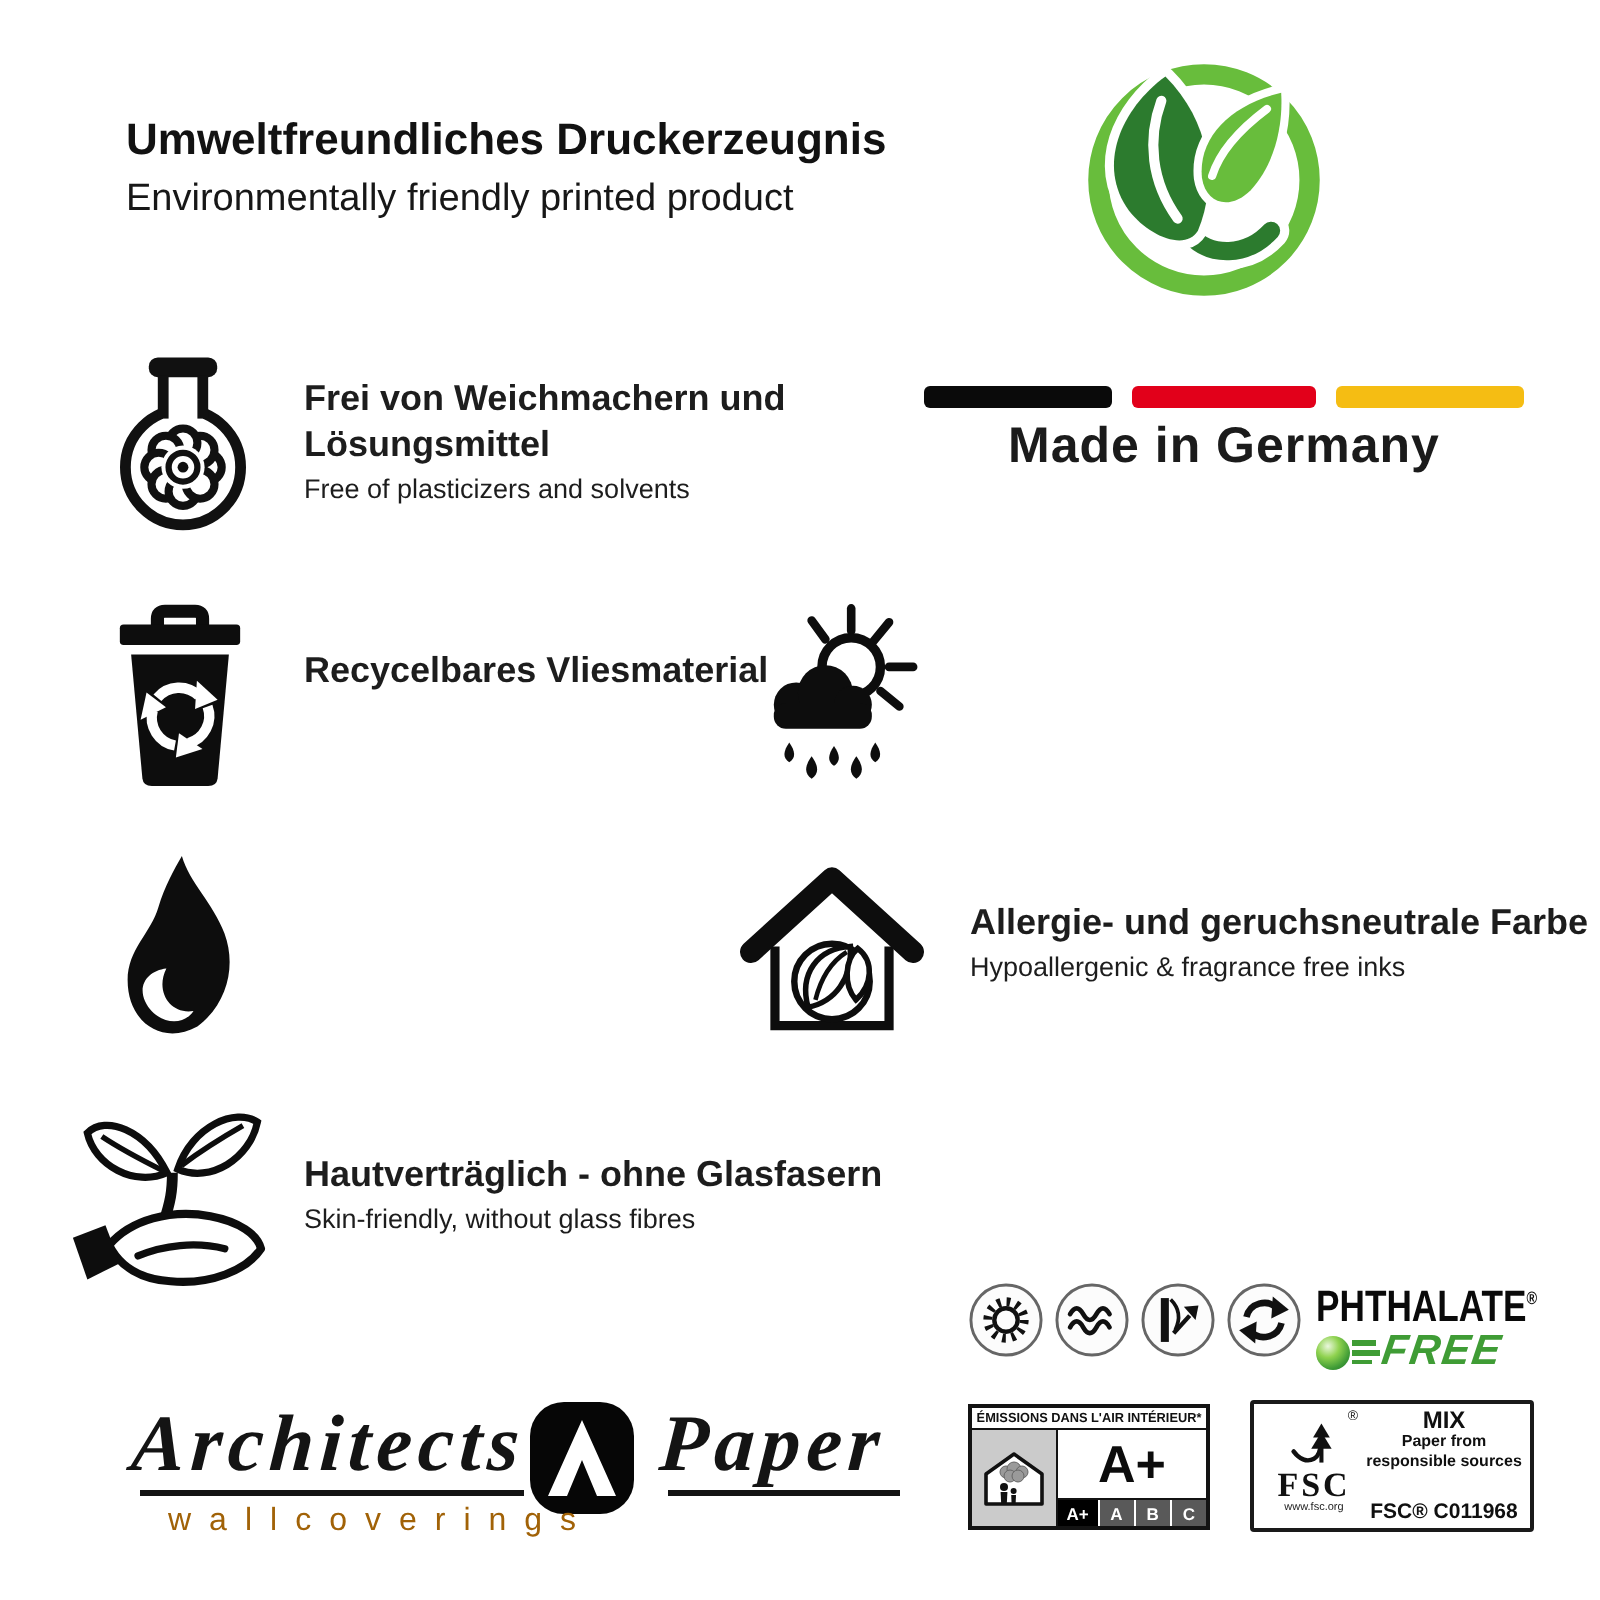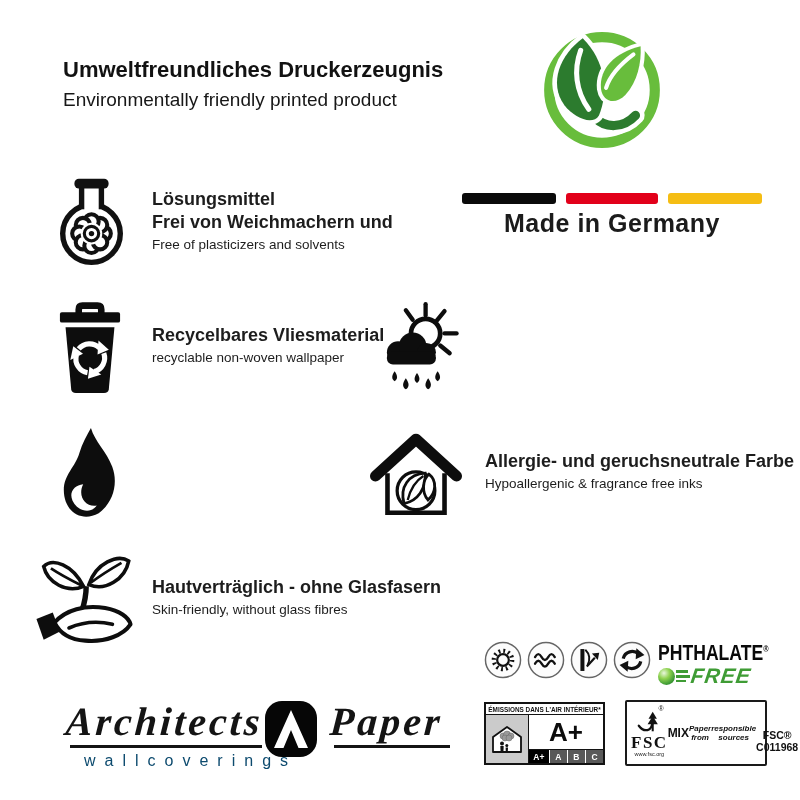--- a/index.html
+++ b/index.html
@@ -72,35 +72,35 @@
   .em-cell.first{background:#000;border-left:none;flex:1.15;}
 
   
   .fsc{position:absolute;left:625px;top:700px;width:142px;height:66px;border:2px solid #1a1a1a;
        border-radius:2px;box-sizing:border-box;background:#fff;display:flex;align-items:stretch;
        padding:3px 4px;}
   .fsc-left{width:52px;display:flex;flex-direction:column;align-items:center;justify-content:center;position:relative;}
   .fsc-reg{position:absolute;top:0;right:4px;font-size:7px;}
   .fsc-acronym{font-family:"Liberation Serif",serif;font-weight:bold;font-size:17px;letter-spacing:1.5px;line-height:16px;color:#111;}
   .fsc-url{font-size:5.5px;color:#222;}
-  .fsc-right{flex:1;display:flex;align-items:center;justify-content:center;color:#101010;text-align:center;}
+  .fsc-right{flex:1;display:flex;flex-direction:column;align-items:center;justify-content:center;color:#101010;text-align:center;}
   .fsc-mix{font-weight:bold;font-size:12px;line-height:12px;}
-  .fsc-line{font-weight:bold;font-size:8px;line-height:9.5px;font-style:italic;}
+  .fsc-line{font-weight:bold;font-size:8px;line-height:9.5px;}
   .fsc-code{font-weight:bold;font-size:10.5px;margin-top:15px;}
 
   
   .brand{position:absolute;left:60px;top:698px;width:410px;height:86px;}
   .script{font-family:"Liberation Serif",serif;font-style:italic;font-weight:bold;
           color:#141414;transform:skewX(-4deg);white-space:nowrap;}
   .script1{position:absolute;left:6px;top:0px;font-size:40px;letter-spacing:3px;}
   .underline1{position:absolute;left:10px;top:47px;width:192px;height:2.5px;background:#141414;}
   .mark{position:absolute;left:204px;top:2px;}
   .script2{position:absolute;left:270px;top:0px;font-size:40px;letter-spacing:3px;}
   .underline2{position:absolute;left:274px;top:47px;width:116px;height:2.5px;background:#141414;}
-  .wallcoverings{position:absolute;left:24px;top:54px;font-size:16px;letter-spacing:9px;color:#0c4a6e;}
+  .wallcoverings{position:absolute;left:24px;top:54px;font-size:16px;letter-spacing:9px;color:#a16207;}
 </style>
 </head>
 <body>
 
 <div class="stage">
 
   <div class="title">Umweltfreundliches Druckerzeugnis</div>
   <div class="subtitle">Environmentally friendly printed product</div>
 
   <div class="leaf-logo">
@@ -139,42 +139,41 @@
         <circle cx="35" cy="77.5" r="8"></circle>
           <circle cx="44.5" cy="73.5" r="8"></circle>
       </g>
       <circle cx="35" cy="64" r="12" fill="#fff"></circle>
       <circle cx="35" cy="64" r="8" fill="#fff" stroke="#111" stroke-width="3.5"></circle>
       <circle cx="35" cy="64" r="3" fill="#111"></circle>
     </svg>
   </div>
   <div class="ftext ft1">
     <div class="de">
+      <div>Frei von Weichmachern und</div>
       <div>Lösungsmittel</div>
-      <div>Frei von Weichmachern und</div>
     </div>
     <div class="en">Free of plasticizers and solvents</div>
   </div>
 
   <div class="ficon ic-bin">
     <svg width="68" height="94" viewBox="0 0 72 100">
       <path d="M24,14 V10 Q24,6 28,6 H44 Q48,6 48,10 V14" fill="none" stroke="#0d0d0d" stroke-width="7"></path>
       <rect x="4" y="13" width="64" height="11" rx="2" fill="#0d0d0d"></rect>
       <path d="M10,29 H62 L56,95 Q55.5,99 51,99 H21 Q16.5,99 16,95 Z" fill="#0d0d0d"></path>
       <g id="binarr">
         <path d="M24,52 A15,15 0 0 1 46,51" stroke="#fff" stroke-width="5.5" fill="none"></path>
         <polygon points="45,43 56,53 44,58" fill="#fff"></polygon>
       </g>
       <use href="#binarr" transform="rotate(120 36 62)"></use>
       <use href="#binarr" transform="rotate(240 36 62)"></use>
     </svg>
   </div>
   <div class="ftext ft2">
     <div class="de">Recycelbares Vliesmaterial</div>
-    <div class="en">recyclable non-woven wallpaper</div>
   </div>
 
   <div class="ficon ic-weather">
     <svg width="86" height="99" viewBox="0 0 100 115">
       <g stroke="#0d0d0d" stroke-width="5" stroke-linecap="round">
         <line x1="60" y1="6" x2="60" y2="19"></line>
         <line x1="82" y1="14" x2="73" y2="25"></line>
         <line x1="96" y1="40" x2="82" y2="40"></line>
         <line x1="88" y1="63" x2="77" y2="54"></line>
         <line x1="37" y1="13" x2="45" y2="24"></line>

